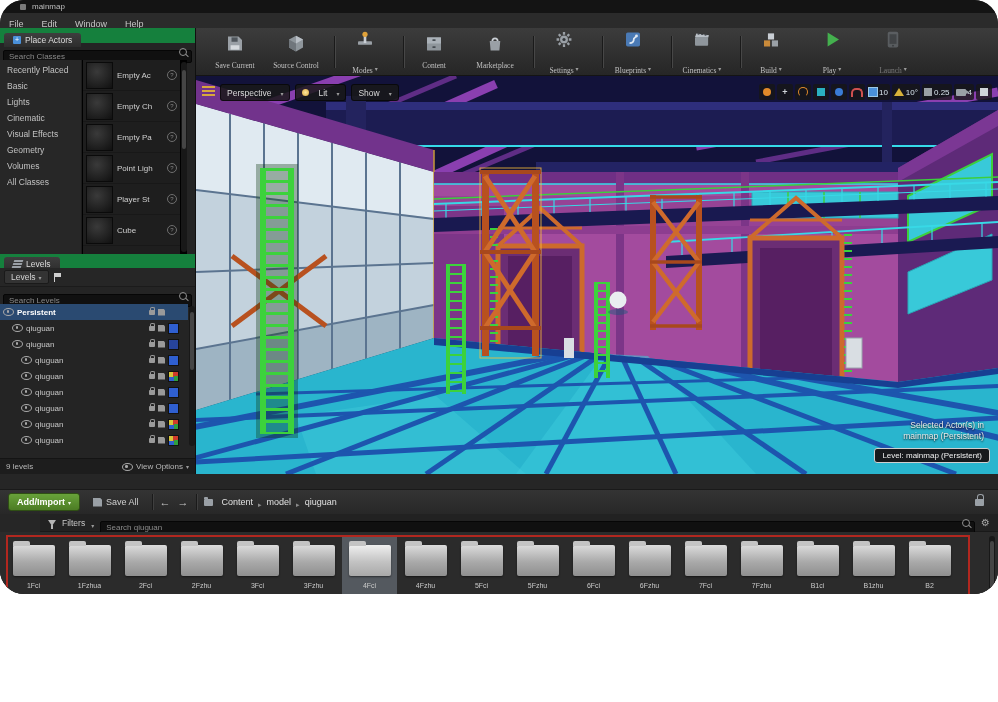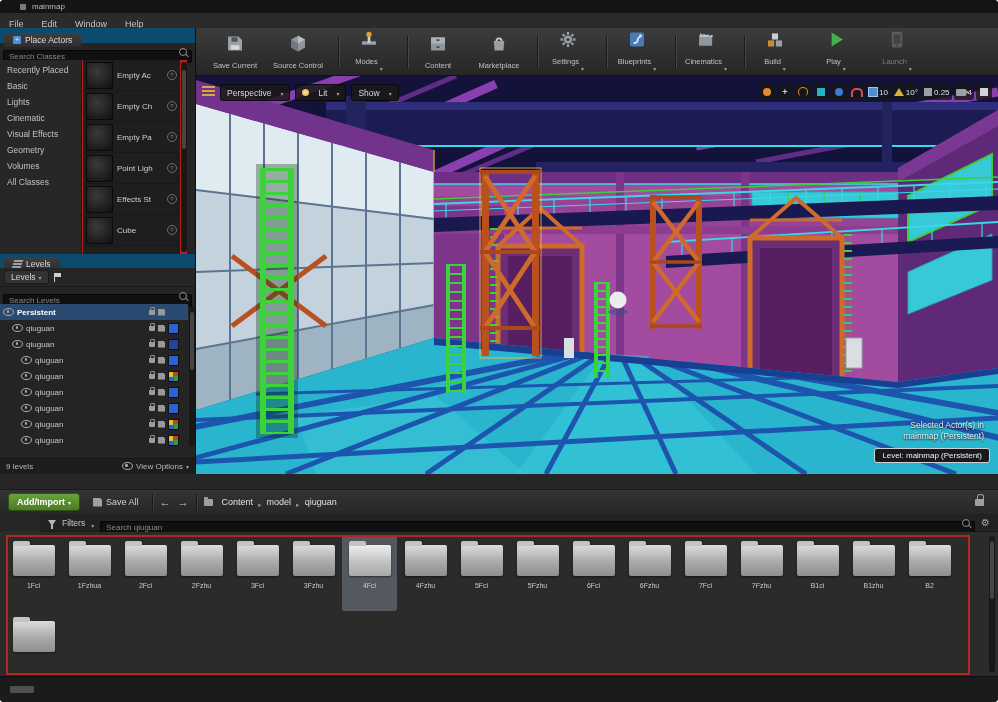--- a/index.html
+++ b/index.html
@@ -1,52 +1,52 @@
 <!DOCTYPE html>
 <html><head>
 <meta charset="utf-8">
 <style>
   html,body{margin:0;padding:0;background:#ffffff;}
-  .app{position:relative;width:998px;height:702px;background:#1a1a1a;border-radius:4px;overflow:hidden;
+  .app{position:relative;width:998px;height:594px;background:#1a1a1a;border-radius:24px;overflow:hidden;
        font-family:"Liberation Sans","DejaVu Sans",sans-serif;color:#cfcfcf;}
   
   .titlebar{position:absolute;left:0;top:0;right:0;height:13px;background:#141414;}
   .win-ico{position:absolute;left:20px;top:4px;width:6px;height:6px;background:#7a7a7a;border-radius:1px;}
   .title{position:absolute;left:32px;top:2px;font-size:8px;color:#bdbdbd;}
   .menubar{position:absolute;left:0;top:13px;right:0;height:15px;background:#2b2b2b;border-bottom:1px solid #121212;}
   .menu-item{display:inline-block;padding:2px 9px 0 9px;font-size:9px;color:#c5c5c5;}
   
   .toolbar{position:absolute;left:196px;top:28px;right:0;height:48px;background:linear-gradient(#3c3c3c,#262626);
            border-bottom:1px solid #141414;display:flex;align-items:center;padding-left:16px;box-sizing:border-box;}
   .tb-btn{display:flex;flex-direction:column;align-items:center;margin-right:15px;min-width:46px;}
   .tb-btn svg{width:26px;height:21px;}
-  .tb-lblrow{display:flex;align-items:flex-start;gap:2px;margin-top:7px;}
+  .tb-lblrow{display:flex;align-items:flex-end;gap:2px;margin-top:7px;font-family:Liberation Serif, serif;}
   .tb-lbl{font-size:7.5px;color:#c0c0c0;white-space:nowrap;}
   .tb-btn.dim .tb-lbl{color:#7a7a7a;}
   .caret::after{content:"▾";font-size:6px;color:#9a9a9a;}
   .tb-sep{width:1px;height:32px;background:#1a1a1a;margin:0 7px 0 0;box-shadow:1px 0 0 #474747;}
   
   .leftcol{position:absolute;left:0;top:28px;width:196px;height:446px;background:#242424;border-right:1px solid #101010;box-sizing:border-box;}
-  .tabstrip{position:absolute;left:0;right:0;height:15px;background:#0c4a6e;}
+  .tabstrip{position:absolute;left:0;right:0;height:15px;background:#15803d;}
   .tab{display:inline-flex;align-items:center;gap:4px;margin:1px 0 0 4px;background:linear-gradient(#3e3e3e,#2d2d2d);
        border-radius:3px 3px 0 0;padding:2px 9px;font-size:8.5px;color:#ddd;}
   .tab-plus{width:8px;height:8px;background:#4a90d9;border-radius:1px;color:#fff;font-size:7px;line-height:8px;text-align:center;}
   .tab-plus::after{content:"+";}
   .tab-folder{width:9px;height:7px;background:#9aa0a6;border-radius:1px;position:relative;}
   .tab-folder::before{content:"";position:absolute;top:-2px;left:0;width:4px;height:2px;background:#9aa0a6;border-radius:1px 1px 0 0;}
   .tab-layers{width:9px;height:8px;background:linear-gradient(#9aa0a6 0 2px,transparent 2px 3px,#9aa0a6 3px 5px,transparent 5px 6px,#9aa0a6 6px 8px);transform:skewX(-18deg);}
   .searchrow{position:absolute;left:0;right:0;padding:2px 3px;box-sizing:border-box;}
   .ue-input{width:100%;height:13px;box-sizing:border-box;background:#101010;border:1px solid #060606;border-radius:2px;
             color:#ccc;font-size:8px;padding:0 16px 0 5px;font-family:inherit;outline:none;}
   .ue-input::placeholder{color:#8a8a8a;}
   .mag{position:absolute;right:8px;top:5px;width:6px;height:6px;border:1px solid #8f8f8f;border-radius:50%;}
   .mag::after{content:"";position:absolute;width:4px;height:1px;background:#8f8f8f;transform:rotate(45deg);right:-3px;bottom:-1px;}
   .pa-tabstrip{top:0;}
   .pa-searchrow{top:15px;height:17px;}
-  .pa-body{position:absolute;left:0;right:8px;top:32px;height:194px;background:#b91c1c;}
+  .pa-body{position:absolute;left:0;right:8px;top:32px;height:194px;background:#000000;}
   .pa-cats{position:absolute;left:0;top:0;bottom:0;width:82px;background:#272727;border-right:1px solid #1c1c1c;padding-top:2px;box-sizing:border-box;}
   .pa-cat{font-size:8.5px;color:#c2c2c2;padding:3px 0 3px 7px;white-space:nowrap;overflow:hidden;}
   .pa-list{position:absolute;left:83px;right:7px;top:0;bottom:0;background:#1e1e1e;overflow:hidden;}
   .pa-item{height:31px;display:flex;align-items:center;gap:4px;padding:0 3px;border-bottom:1px solid #181818;box-sizing:border-box;}
   .pa-thumb{width:25px;height:25px;background:radial-gradient(circle at 40% 35%,#3a3a3a,#101010);border:1px solid #0a0a0a;flex:none;}
   .pa-item-label{font-size:8px;color:#cfcfcf;flex:1;white-space:nowrap;overflow:hidden;}
   .pa-grip{width:8px;height:8px;border:1px solid #6f6f6f;border-radius:50%;color:#8a8a8a;font-size:6px;line-height:8px;text-align:center;flex:none;}
   .pa-grip::after{content:"?";}
   .vscroll{position:absolute;top:2px;bottom:2px;width:6px;background:#181818;border-radius:3px;}
   .vscroll .thumb{position:absolute;left:1px;right:1px;top:4%;height:42%;background:#454545;border-radius:2px;}
@@ -66,21 +66,21 @@
   .lv-label{white-space:nowrap;overflow:hidden;}
   .lv-spacer{flex:1;}
   .eye-ic{width:9px;height:6px;border:1px solid #a8a8a8;border-radius:50%;position:relative;flex:none;}
   .eye-ic::after{content:"";position:absolute;left:2.5px;top:1px;width:2.5px;height:2.5px;background:#a8a8a8;border-radius:50%;}
   .lock-ic{width:6px;height:5px;background:#9a9a9a;border-radius:1px;position:relative;flex:none;}
   .lock-ic::before{content:"";position:absolute;top:-3px;left:1px;width:3px;height:3px;border:1px solid #9a9a9a;border-bottom:none;border-radius:2px 2px 0 0;}
   .save-ic{width:7px;height:7px;background:#9a9a9a;clip-path:polygon(0 0,75% 0,100% 25%,100% 100%,0 100%);flex:none;}
   .lv-chip{width:9px;height:9px;border:1px solid #111;flex:none;}
   .lv-chip.multi{background:conic-gradient(#cf3b2b 0 25%,#2f9e3f 0 50%,#2f5fd0 0 75%,#d8c63a 0);}
   .lv-footer{position:absolute;left:0;right:0;bottom:0;height:16px;background:#1d1d1d;display:flex;align-items:center;justify-content:space-between;padding:0 6px;font-size:8px;color:#b8b8b8;box-sizing:border-box;border-top:1px solid #141414;}
-  .viewopts{display:flex;align-items:flex-start;gap:3px;}
+  .viewopts{display:flex;align-items:flex-end;gap:3px;}
   
   .viewport{position:absolute;left:196px;top:76px;width:802px;height:398px;background:#000;}
   .scene{position:absolute;left:0;top:0;}
   .vp-left{position:absolute;left:6px;top:8px;display:flex;align-items:flex-start;gap:5px;}
   .vp-ham{width:13px;height:2px;background:#d9a73c;box-shadow:0 4px 0 #d9a73c,0 8px 0 #d9a73c;margin-top:2px;}
   .vp-pill{height:15px;background:rgba(25,25,25,.85);border:1px solid rgba(0,0,0,.6);border-radius:3px;color:#d8d8d8;
            font-size:8.5px;display:flex;align-items:center;padding:0 6px;gap:9px;}
   .bulb{width:7px;height:7px;border-radius:50%;background:radial-gradient(#ffe9a0,#d9a73c);}
   .vp-right{position:absolute;right:6px;top:8px;display:flex;gap:2px;}
   .vpi{height:16px;min-width:16px;background:rgba(22,22,22,.8);border-radius:2px;display:flex;align-items:center;justify-content:center;gap:2px;padding:0 2px;box-sizing:border-box;}
@@ -307,21 +307,21 @@
             <div class="pa-item-label">Empty Pa</div>
             <div class="pa-grip"></div>
           </div>
           <div class="pa-item">
             <div class="pa-thumb"></div>
             <div class="pa-item-label">Point Ligh</div>
             <div class="pa-grip"></div>
           </div>
           <div class="pa-item">
             <div class="pa-thumb"></div>
-            <div class="pa-item-label">Effects St</div>
+            <div class="pa-item-label">Player St</div>
             <div class="pa-grip"></div>
           </div>
           <div class="pa-item">
             <div class="pa-thumb"></div>
             <div class="pa-item-label">Cube</div>
             <div class="pa-grip"></div>
           </div>
         </div>
       <div class="vscroll pa-scroll">
           <div class="thumb"></div>

